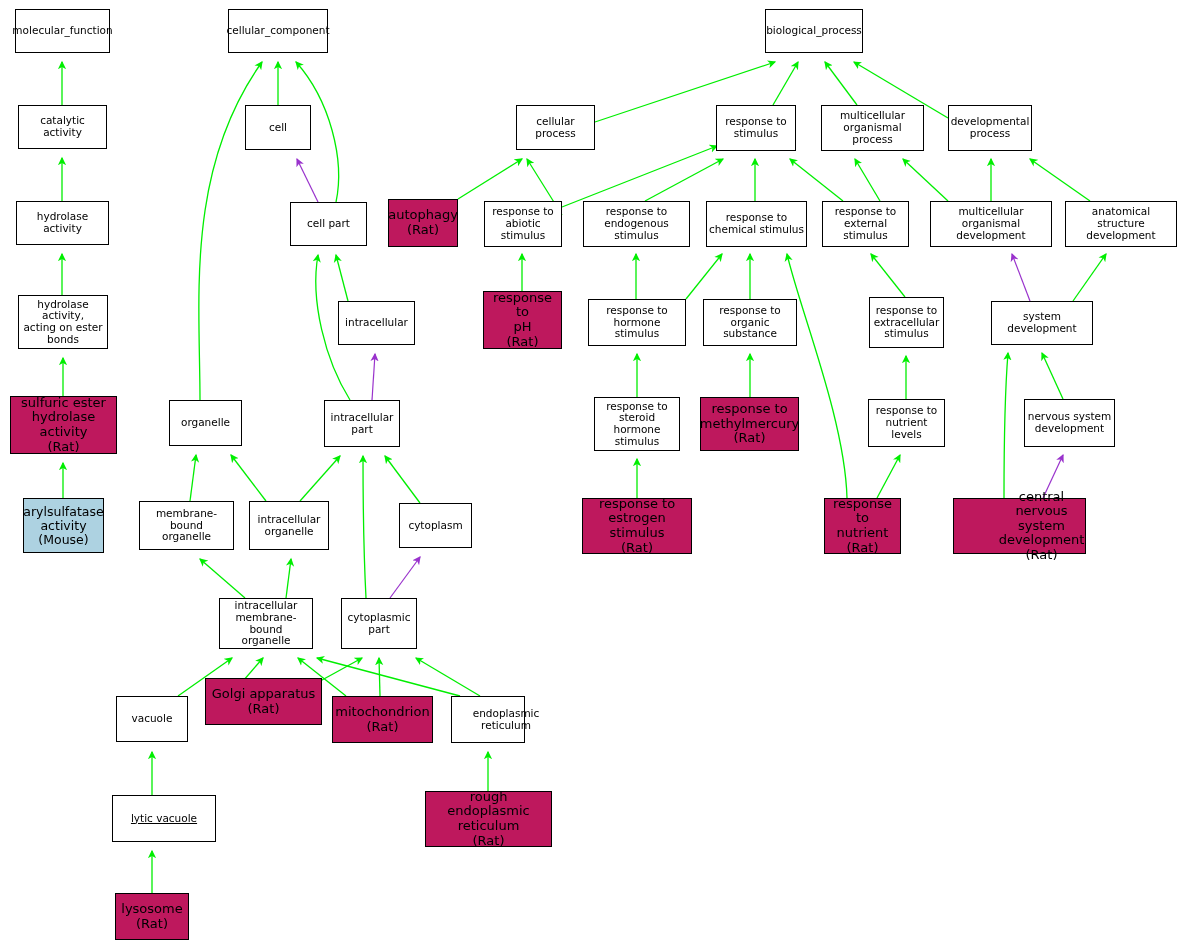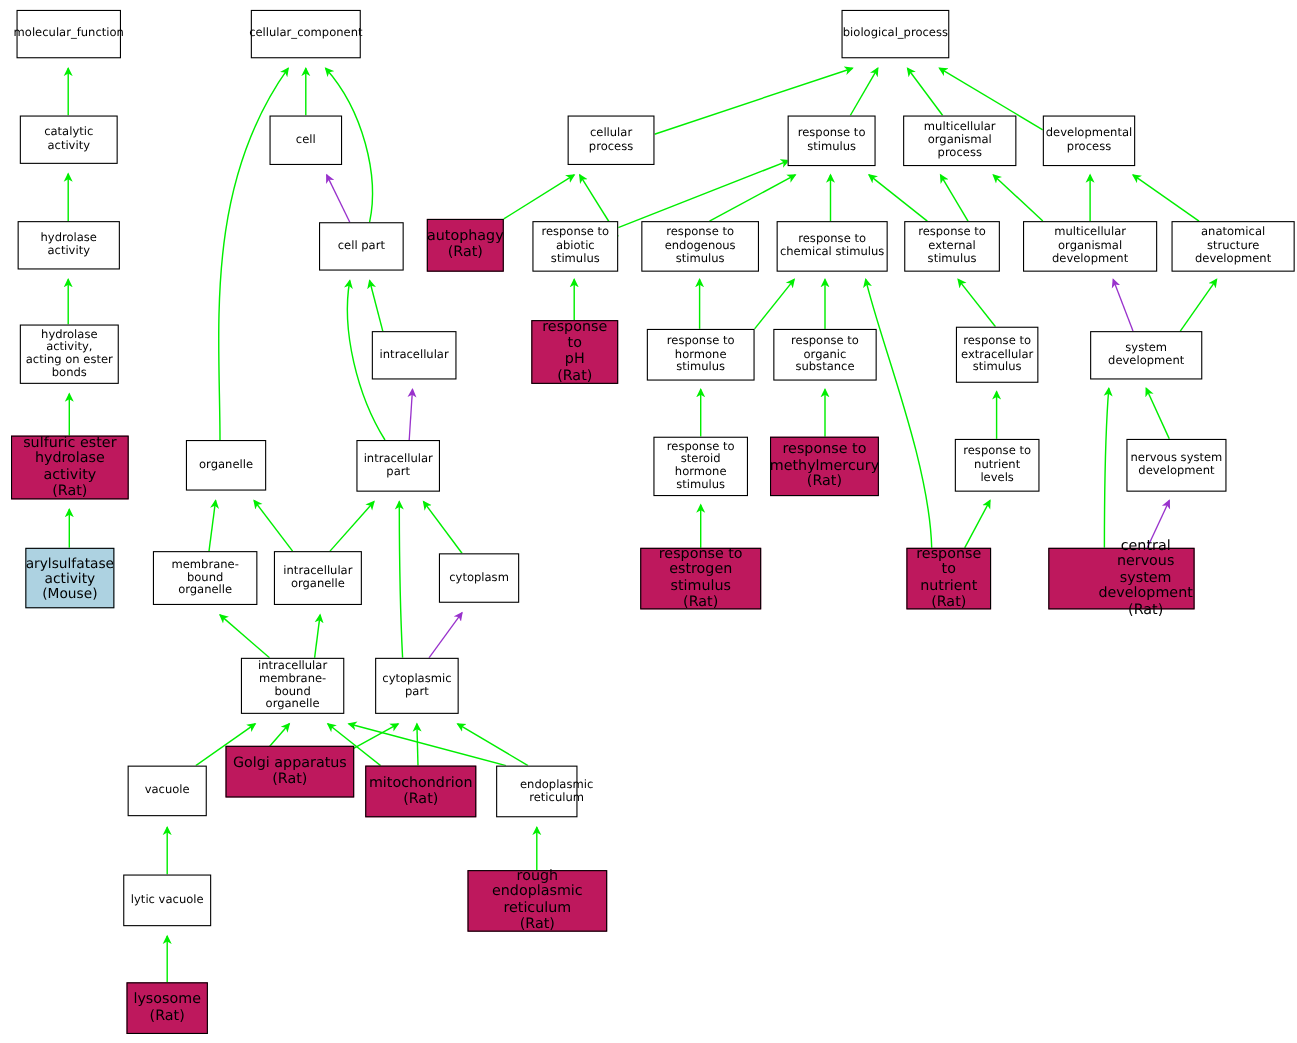--- a/index.html
+++ b/index.html
@@ -137,21 +137,21 @@
 organelle</span></div>
       <div class="node plain" style="left: 341px; top: 598px; width: 76px; height: 51px;"><span>cytoplasmic
 part</span></div>
       <div class="node plain" style="left: 116px; top: 696px; width: 72px; height: 46px;"><span>vacuole</span></div>
       <div class="node hi" style="left: 205px; top: 678px; width: 117px; height: 47px;"><span>Golgi apparatus
 (Rat)</span></div>
       <div class="node hi" style="left: 332px; top: 696px; width: 101px; height: 47px;"><span>mitochondrion
 (Rat)</span></div>
       <div class="node plain" style="left: 451px; top: 696px; width: 74px; height: 47px; padding-left: 36px;"><span>endoplasmic
 reticulum</span></div>
-      <div class="node plain" style="left: 112px; top: 795px; width: 80px; height: 47px;"><span>lytic vacuole</span></div>
+      <div class="node plain" style="left: 112px; top: 795px; width: 104px; height: 47px; text-decoration: underline;"><span>lytic vacuole</span></div>
       <div class="node hi" style="left: 425px; top: 791px; width: 127px; height: 56px;"><span>rough endoplasmic
 reticulum
 (Rat)</span></div>
       <div class="node hi" style="left: 115px; top: 893px; width: 74px; height: 47px;"><span>lysosome
 (Rat)</span></div>
       <div class="node hi" style="left: 388px; top: 199px; width: 70px; height: 48px;"><span>autophagy
 (Rat)</span></div>
       <div class="node plain" style="left: 765px; top: 9px; width: 98px; height: 44px;"><span>biological_process</span></div>
       <div class="node plain" style="left: 516px; top: 105px; width: 79px; height: 45px;"><span>cellular process</span></div>
       <div class="node plain" style="left: 716px; top: 105px; width: 80px; height: 46px;"><span>response to

